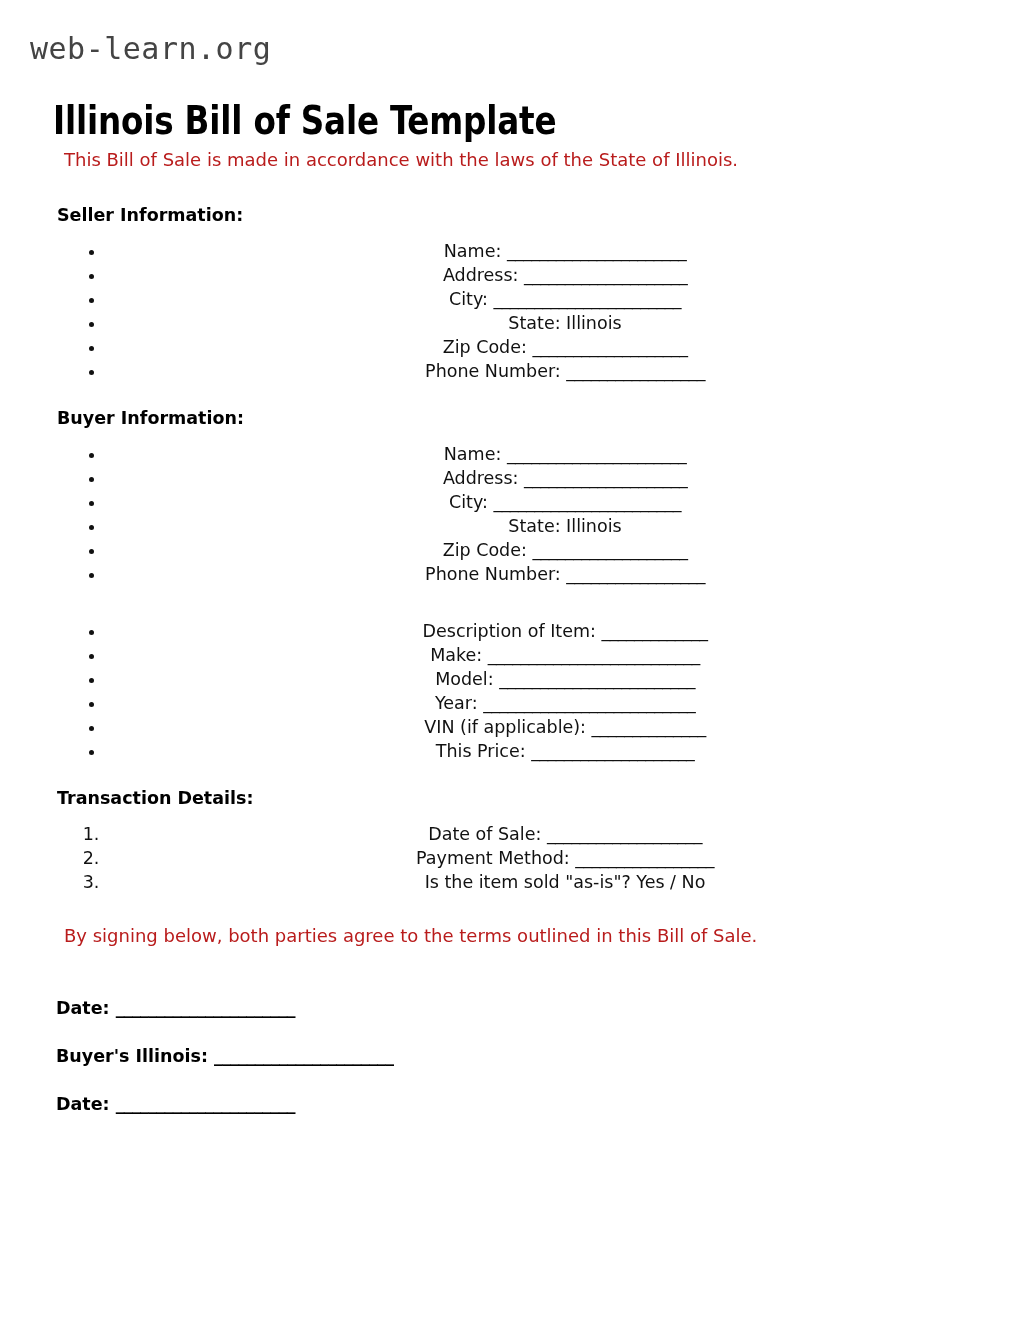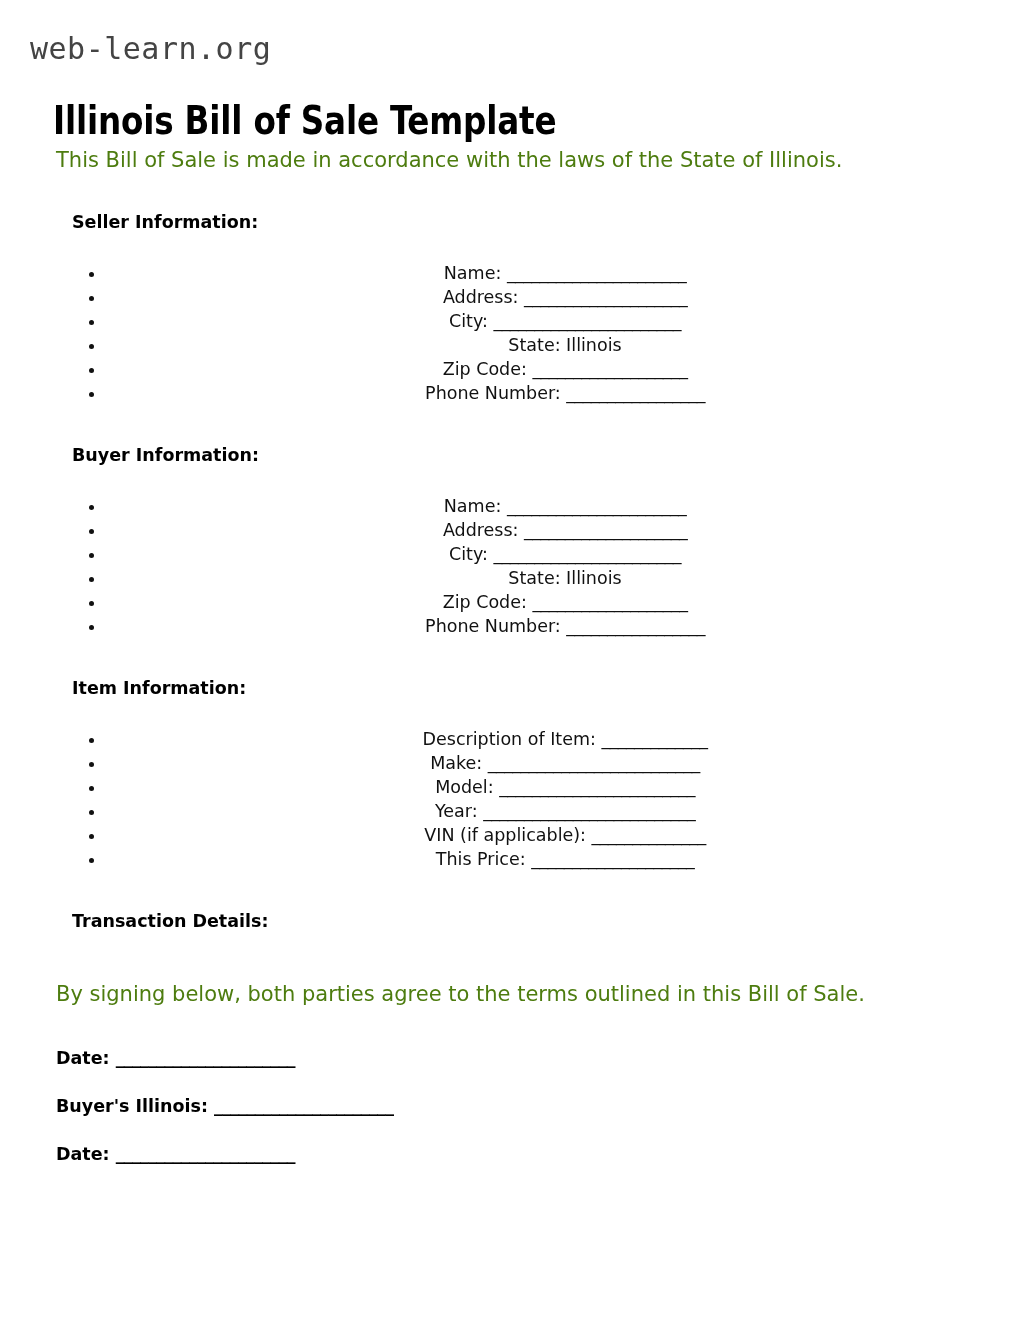--- a/index.html
+++ b/index.html
@@ -56,31 +56,31 @@
 
   
   .content {
     position: absolute;
     left: 0;
     top: 136px;
     width: 1025px;
   }
 
   p.para {
-    margin: 0;
+    margin: 8px;
     padding: 0 0 0 56px;
-    font-size: 21px;
-    line-height: 24px;
-    color: #4d7c0f;
+    font-size: 18px;
+    line-height: 24px;
+    color: #b91c1c;
   }
 
   p.intro { margin-top: 12px; }
 
   h2.section-heading {
-    margin: 16px;
+    margin: 1px;
     padding: 0 0 0 56px;
     font-size: 17.5px;
     line-height: 24px;
     font-weight: bold;
     color: #000000;
   }
 
   .gap-lg  { height: 22px; }
   .gap-md  { height: 16px; }
   .gap-sm  { height: 11px; }
@@ -156,35 +156,39 @@
       <li><span>Name:</span> <span class="blank">______________________</span></li>
       <li><span>Address:</span> <span class="blank">____________________</span></li>
       <li><span>City:</span> <span class="blank">_______________________</span></li>
       <li><span>State: Illinois</span><span class="blank"></span></li>
       <li><span>Zip Code:</span> <span class="blank">___________________</span></li>
       <li><span>Phone Number:</span> <span class="blank">_________________</span></li>
     </ul>
 
     <div class="gap-lg"></div>
 
-    <h2 class="section-heading">Item Information:</h2>
     <div class="gap-sm"></div>
     <ul class="field-list">
       <li><span>Description of Item:</span> <span class="blank">_____________</span></li>
       <li><span>Make:</span> <span class="blank">__________________________</span></li>
       <li><span>Model:</span> <span class="blank">________________________</span></li>
       <li><span>Year:</span> <span class="blank">__________________________</span></li>
       <li><span>VIN (if applicable):</span> <span class="blank">______________</span></li>
       <li><span>This Price:</span> <span class="blank">____________________</span></li>
     </ul>
 
     <div class="gap-lg"></div>
 
     <h2 class="section-heading">Transaction Details:</h2>
     <div class="gap-sm"></div>
+    <ol class="field-list">
+      <li><span>Date of Sale:</span> <span class="blank">___________________</span></li>
+      <li><span>Payment Method:</span> <span class="blank">_________________</span></li>
+      <li><span>Is the item sold "as-is"? Yes / No</span><span class="blank"></span></li>
+    </ol>
 
     <div class="gap-lg"></div>
 
     <p class="para">By signing below, both parties agree to the terms outlined in this Bill of Sale.</p>
 
     <div class="gap-md"></div>
 
     <div class="sig-gap"></div>
     <p class="sig-line"><span>Date:</span> <span class="blank">______________________</span></p>
     <div class="sig-gap"></div>

